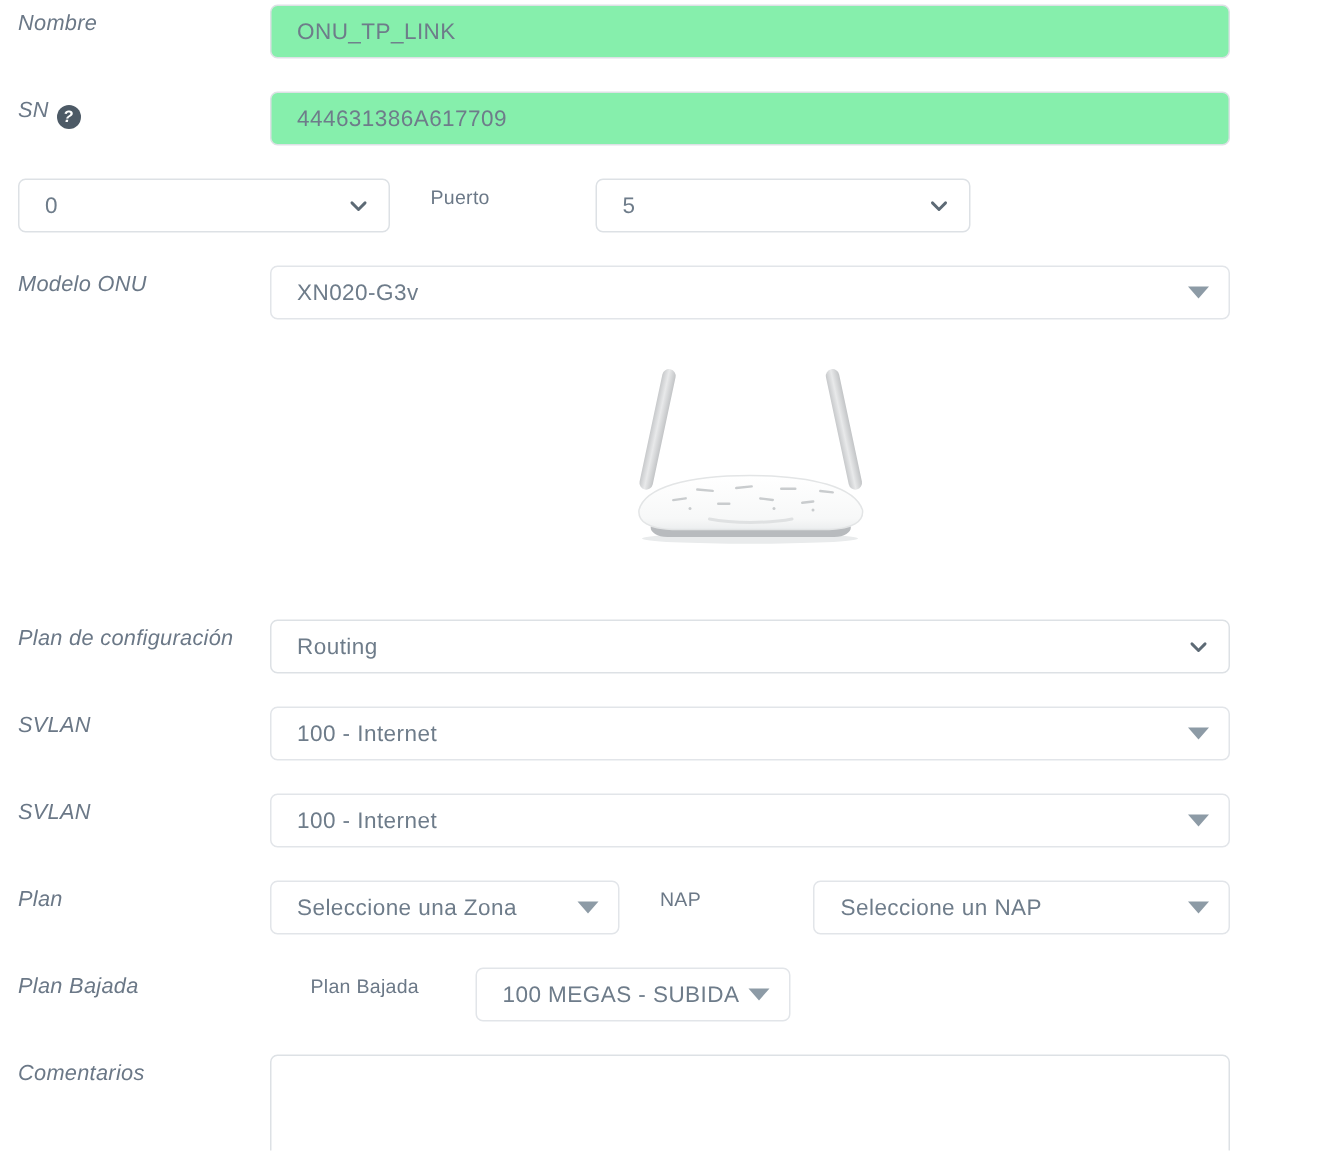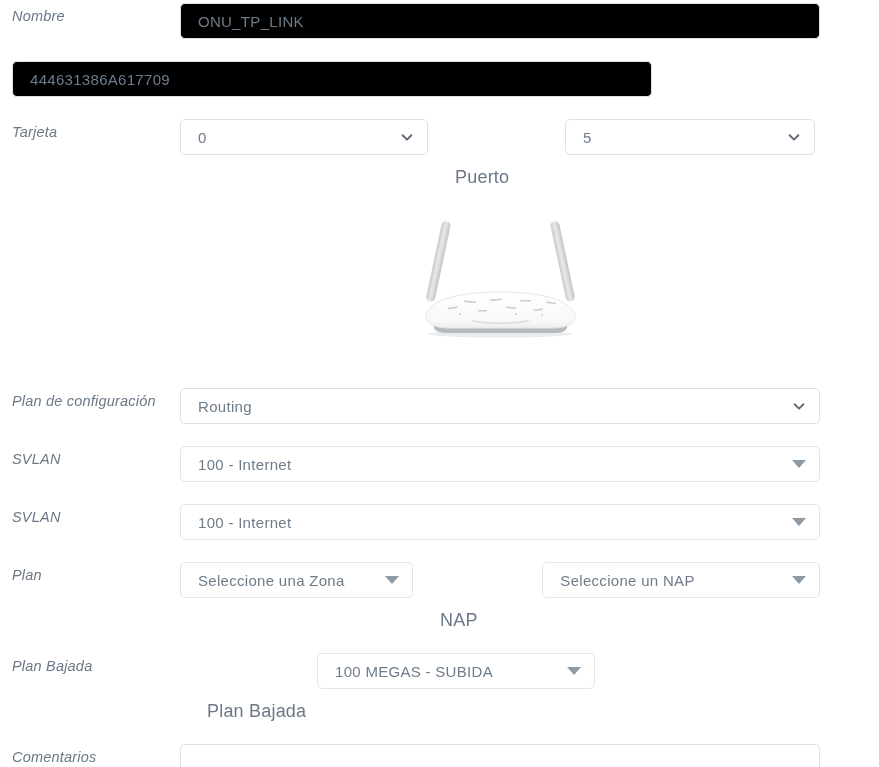--- a/index.html
+++ b/index.html
@@ -6,25 +6,25 @@
   body{
     width:879px;height:767px;overflow:hidden;background:#ffffff;
     font-family:"Liberation Sans",sans-serif;color:#6b7887;
   }
   .form{padding:3px 0 0 12px;}
   .row{display:flex;margin-bottom:22px;}
   .label-col{flex:0 0 168px;width:168px;padding-top:5px;font-size:14.5px;color:#6b7887;letter-spacing:.2px;font-style:italic;}
   .control-col{width:640px;display:flex;}
   .full{width:640px;}
   .w-half{width:248px;}
-  .mid-label{width:110px;margin-left:27px;padding-top:5px;font-size:18px;color:#6b7887;letter-spacing:.2px;margin-top:43px;}
+  .mid-label{width:110px;margin-left:27px;padding-top:5px;font-size:13px;color:#6b7887;letter-spacing:.2px;}
   input.txt{
     height:36px;border:1px solid #dde1e5;border-radius:5px;
     padding:0 17px;font-size:15px;color:#6e7c8a;box-sizing:border-box;
-    background:#000000;outline:none;font-family:"Liberation Sans",sans-serif;letter-spacing:.3px;
+    background:#86efac;outline:none;font-family:"Liberation Sans",sans-serif;letter-spacing:.3px;
   }
   .nsel,.s2{
     height:36px;border:1px solid #dde1e5;border-radius:5px;background:#fff;
     display:flex;align-items:center;padding:0 13px 0 17px;
     font-size:15px;color:#6e7c8a;box-sizing:border-box;cursor:pointer;letter-spacing:.3px;
   }
   .s2{border-color:#e2e5e9;}
   .chev{margin-left:auto;flex:0 0 auto;}
   .tri{
     margin-left:auto;flex:0 0 auto;width:0;height:0;
@@ -50,44 +50,55 @@
 <div class="form">
 
   <div class="row">
     <div class="label-col">Nombre</div>
     <div class="control-col">
       <input class="txt full" type="text" value="ONU_TP_LINK" style="">
     </div>
   </div>
 
   <div class="row">
+    <div class="label-col">
+      <span>SN</span><span class="help">?</span>
+    </div>
     <div class="control-col">
       <input class="txt full" type="text" value="444631386A617709" style="">
     </div>
   </div>
 
   <div class="row">
-    <div class="label-col">Tarjeta</div>
     <div class="control-col">
       <div class="nsel w-half">
         <span>0</span>
         <svg class="chev" width="14" height="14" viewBox="0 0 16 16">
             <path d="M3 6l5 5 5-5" fill="none" stroke="#5d6a75" stroke-width="2.2" stroke-linecap="round" stroke-linejoin="round"></path>
           </svg>
       </div>
       <div class="mid-label">Puerto</div>
       <div class="nsel" style="width:250px">
         <span>5</span>
         <svg class="chev" width="14" height="14" viewBox="0 0 16 16">
             <path d="M3 6l5 5 5-5" fill="none" stroke="#5d6a75" stroke-width="2.2" stroke-linecap="round" stroke-linejoin="round"></path>
           </svg>
       </div>
     </div>
   </div>
 
+  <div class="row">
+    <div class="label-col">Modelo ONU</div>
+    <div class="control-col">
+      <div class="s2 full">
+        <span>XN020-G3v</span>
+        <span class="tri"></span>
+      </div>
+    </div>
+  </div>
 
   <div class="device-row">
     <svg width="165" height="123" viewBox="0 0 165 123">
       <defs>
         <linearGradient id="ant" x1="0" y1="0" x2="1" y2="0">
           <stop offset="0" stop-color="#c7c9cb"></stop>
           <stop offset="0.45" stop-color="#e8e9ea"></stop>
           <stop offset="1" stop-color="#c2c4c6"></stop>
         </linearGradient>
         <linearGradient id="bodyg" x1="0" y1="0" x2="0" y2="1">
@@ -172,21 +183,21 @@
         <span>Seleccione un NAP</span>
         <span class="tri"></span>
       </div>
     </div>
   </div>
 
   <div class="row">
     <div class="label-col">Plan Bajada</div>
     <div class="control-col">
       <div class="mid-label">Plan Bajada</div>
-      <div class="s2" style="width:278px">
+      <div class="s2" style="width:210px">
         <span>100 MEGAS - SUBIDA</span>
         <span class="tri"></span>
       </div>
     </div>
   </div>
 
   <div class="row last">
     <div class="label-col">Comentarios</div>
     <div class="control-col">
       <textarea class="comments" value="" style=""></textarea>

